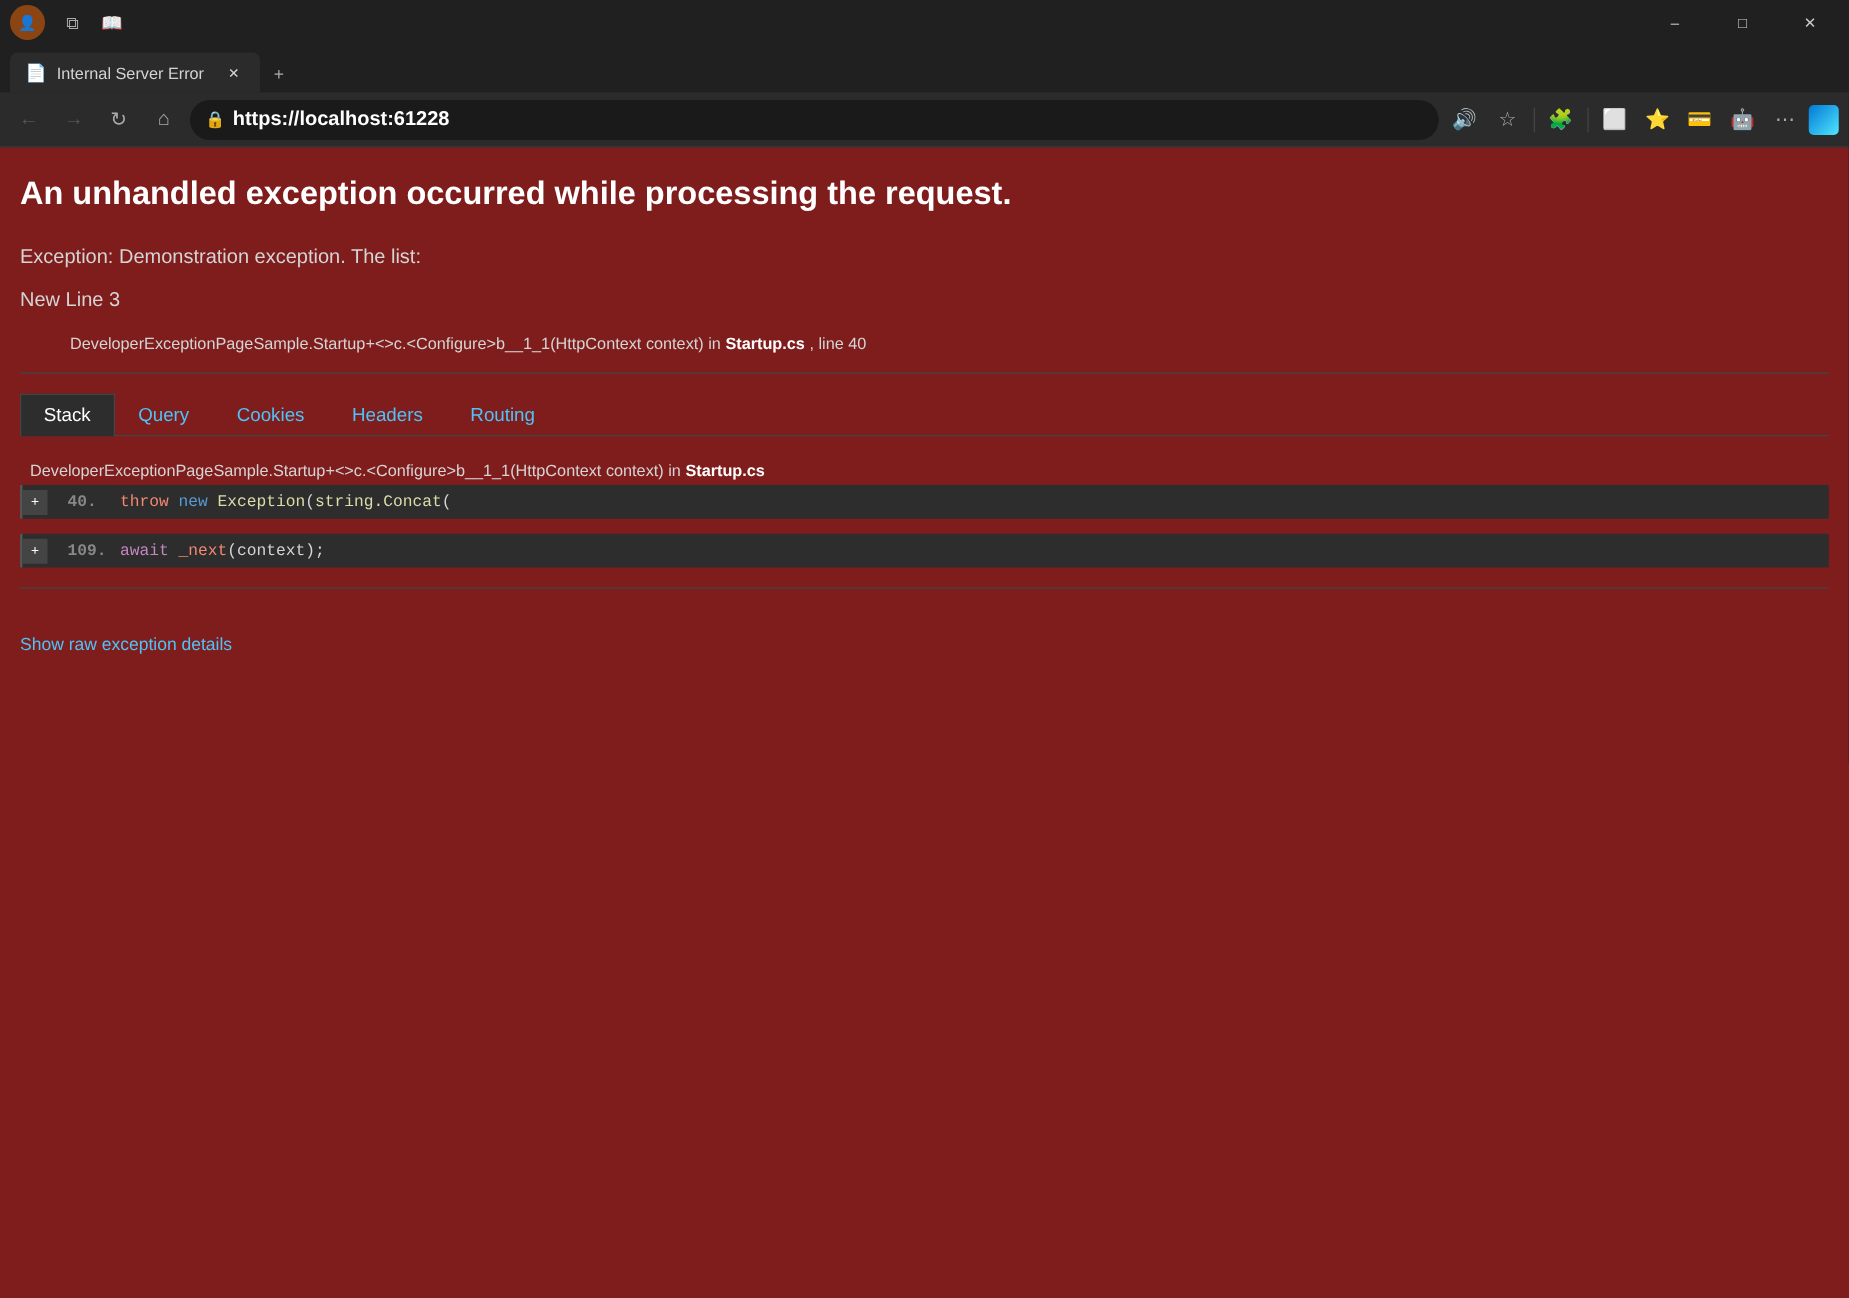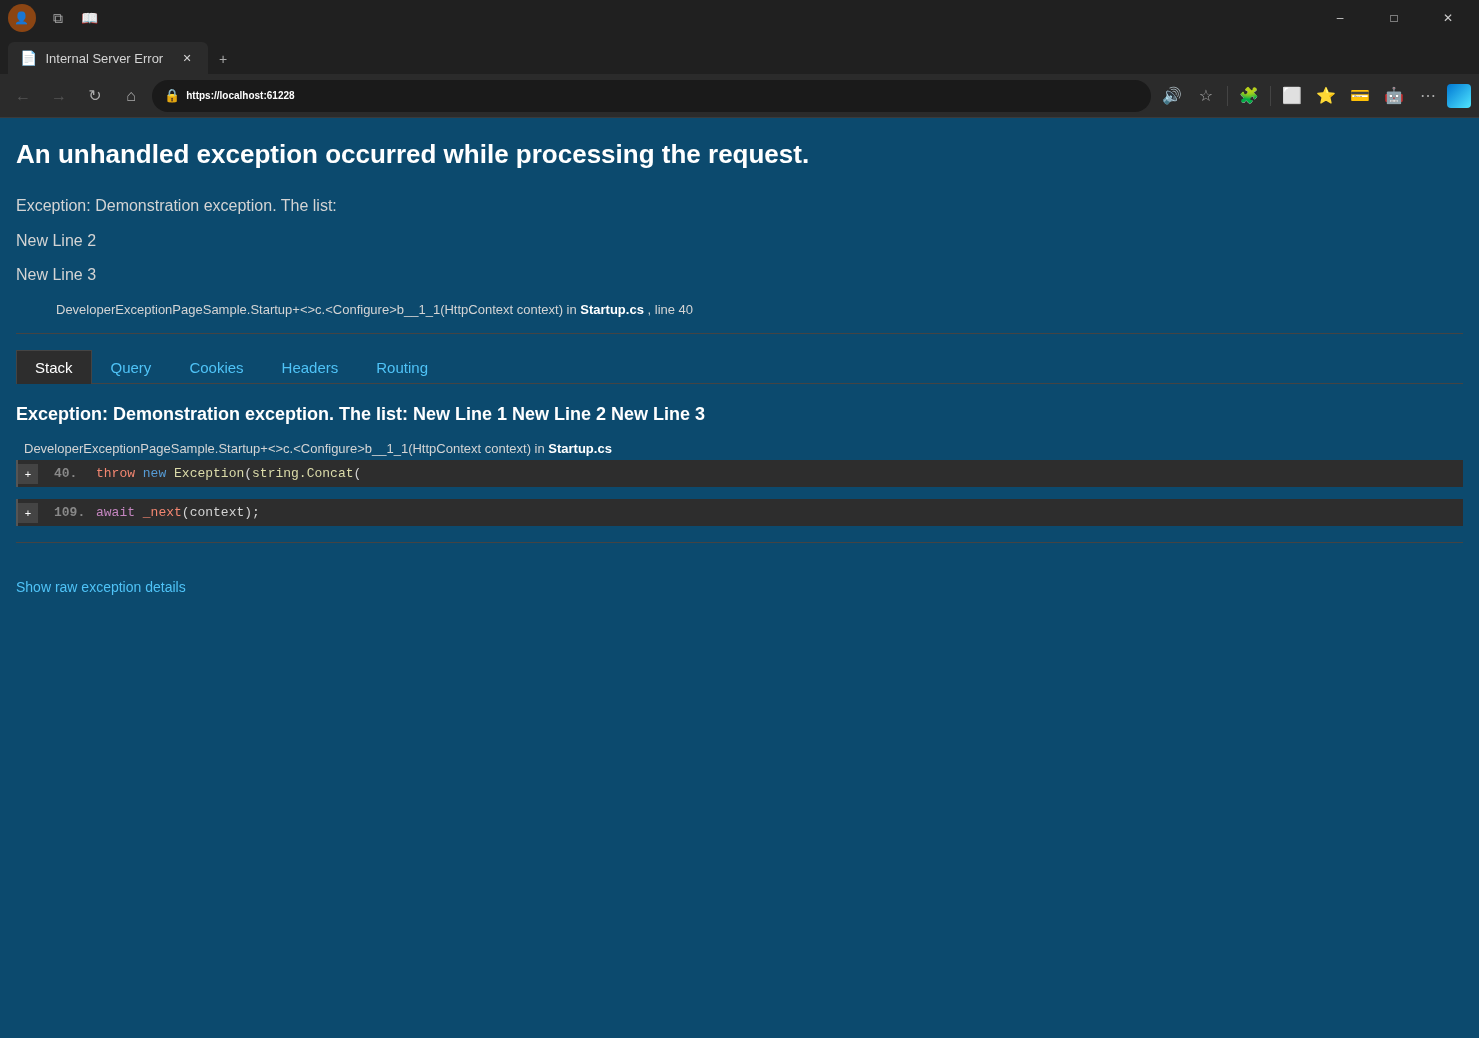--- a/index.html
+++ b/index.html
@@ -63,31 +63,31 @@
       flex: 1;
       height: 32px;
       background: #1a1a1a;
       border-radius: 16px;
       display: flex;
       align-items: center;
       padding: 0 12px;
       gap: 6px;
     }
     .lock-icon { color: #aaa; font-size: 13px; }
-    .address-text { color: #d4d4d4; font-size: 10px; flex: 1; }
+    .address-text { color: #d4d4d4; font-size: 16px; flex: 1; }
     .address-text span { color: #ffffff; font-weight: 600; }
 
     .toolbar-icons { display: flex; gap: 4px; align-items: center; }
     .toolbar-icon { width: 30px; height: 30px; display: flex; align-items: center; justify-content: center; color: #aaa; cursor: pointer; border-radius: 4px; font-size: 16px; }
     .toolbar-divider { width: 1px; height: 20px; background: #444; margin: 0 2px; }
     .edge-icon { width: 24px; height: 24px; background: linear-gradient(135deg, #0078d4, #50e6ff); border-radius: 4px; }
 
     
     .page-content {
-      background: #0c4a6e;
+      background: #7f1d1d;
       flex: 1;
       padding: 20px 16px;
     }
 
     .main-error-heading {
       font-size: 26px;
       font-weight: 600;
       color: #ffffff;
       margin-bottom: 20px;
       line-height: 1.3;
@@ -255,42 +255,40 @@
   </div>
 
   <div class="page-content">
 
     <h1 class="main-error-heading">An unhandled exception occurred while processing the request.</h1>
 
     <div class="exception-info">
       <span>Exception:</span>
       <span>Demonstration exception. The list:</span>
     </div>
-    <div class="exception-info">New Line 2</div>
     <div class="exception-info">New Line 3</div>
 
     <div class="stack-trace-location">
       <span>DeveloperExceptionPageSample.Startup+&lt;&gt;c.&lt;Configure&gt;b__1_1(HttpContext context) in</span>
       <strong>Startup.cs</strong>
       <span>, line 40</span>
     </div>
 
     <div class="separator"></div>
 
     
     <div class="tab-nav">
       <div class="tab-item active">Stack</div>
       <div class="tab-item">Query</div>
       <div class="tab-item">Cookies</div>
       <div class="tab-item">Headers</div>
       <div class="tab-item">Routing</div>
     </div>
 
     
-    <div class="exception-header">Exception: Demonstration exception. The list: New Line 1 New Line 2 New Line 3</div>
 
     
     <div class="stack-frame">
       <div class="frame-location">
         <span>DeveloperExceptionPageSample.Startup+&lt;&gt;c.&lt;Configure&gt;b__1_1(HttpContext context) in</span>
         <strong>Startup.cs</strong>
       </div>
       <div class="code-block">
         <div class="code-line">
           <button class="expand-btn">+</button>

